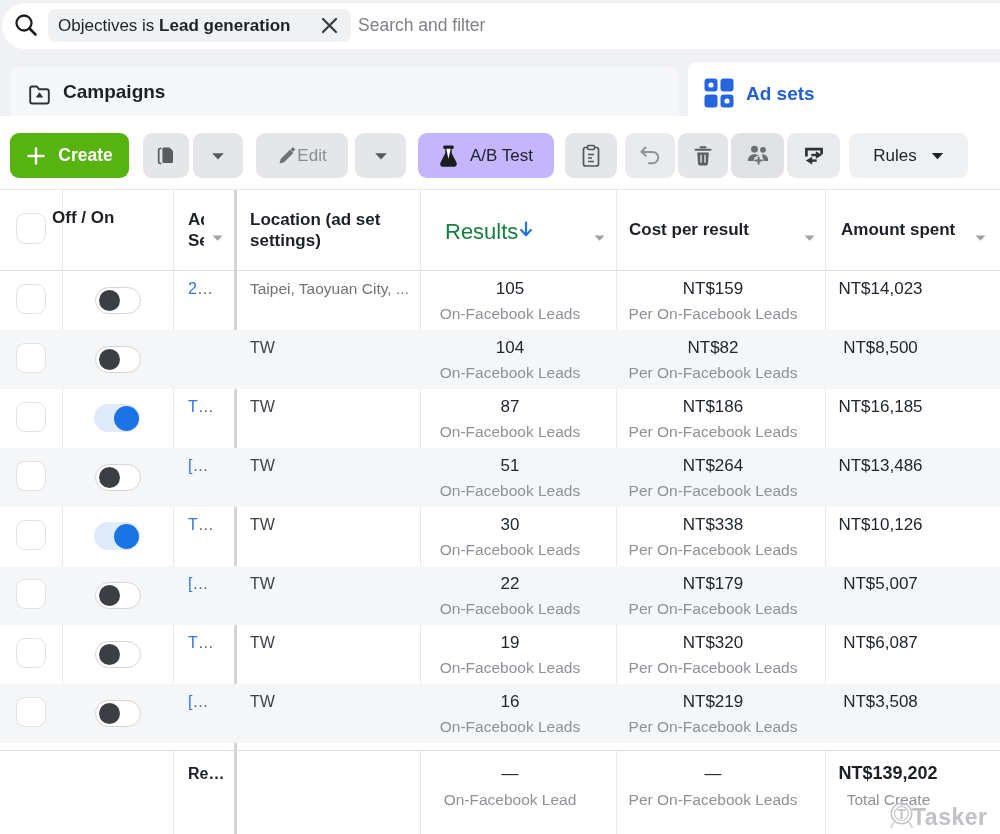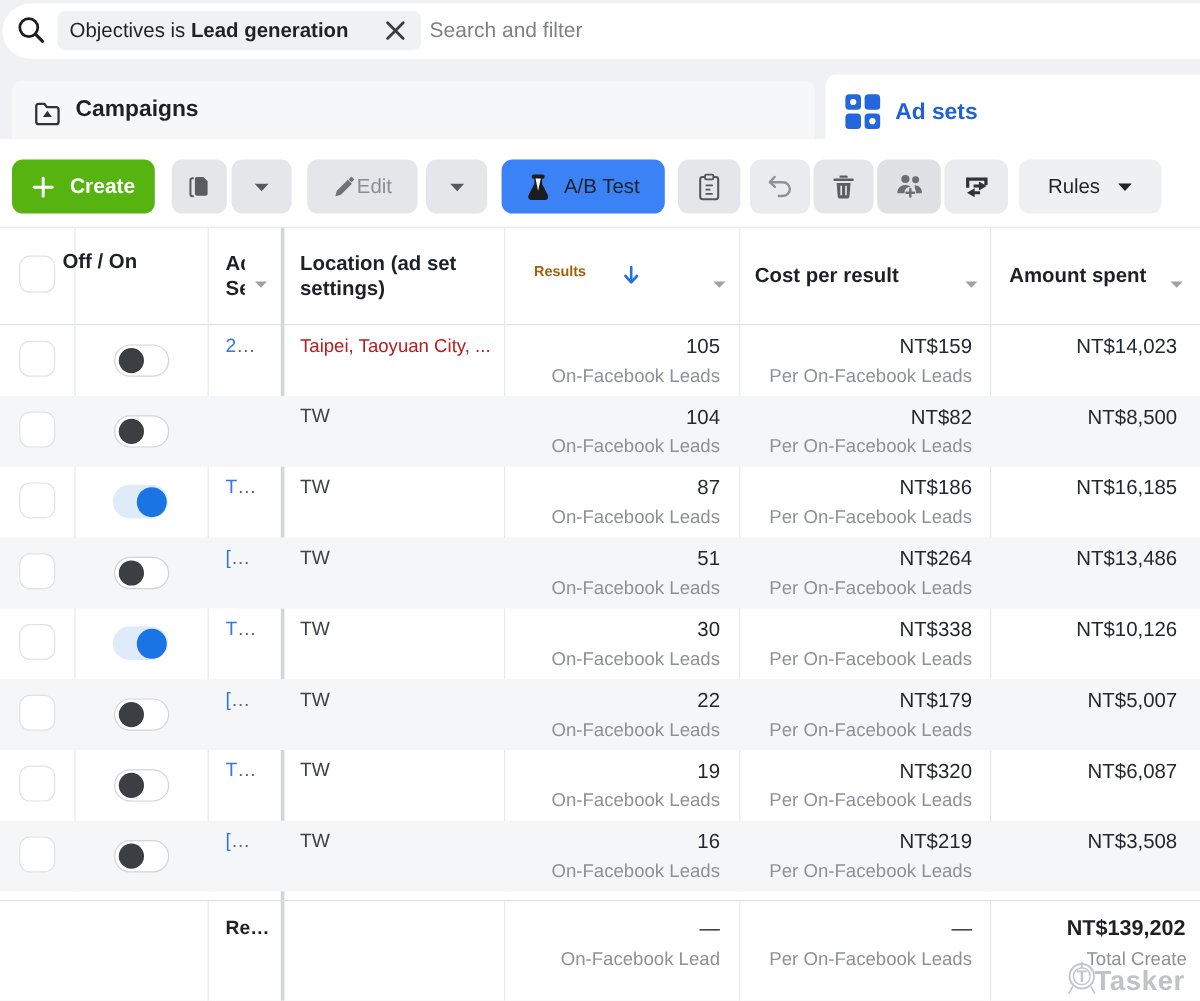--- a/index.html
+++ b/index.html
@@ -1,16 +1,16 @@
 <!DOCTYPE html>
 <html><head><meta charset="utf-8"><style>
 html,body{margin:0;padding:0}
 body{width:1000px;height:834px;background:#eff1f4;font-family:"Liberation Sans",sans-serif;position:relative;overflow:hidden}
 .ab{position:absolute}
-.r{text-align:right}
+.r{text-align:center}
 .num{font-size:17px;color:#23272e;line-height:20px}
 .lbl{font-size:15.5px;color:#8e9196;line-height:20px}
 .hdr{font-size:17px;font-weight:bold;color:#1d2127;line-height:21px}
 .vline{position:absolute;width:1px;background:#e7e9ec}
 </style></head><body>
 <div class="ab" style="left:2px;top:3px;width:1020px;height:46px;background:#fff;border-radius:23px"></div>
 <svg class="ab" style="left:13px;top:12px" width="26" height="26" viewBox="0 0 26 26">
     <circle cx="11" cy="11" r="7.5" fill="none" stroke="#1c1e21" stroke-width="2.3"></circle>
     <line x1="16.5" y1="16.5" x2="22.5" y2="22.5" stroke="#1c1e21" stroke-width="2.6" stroke-linecap="round"></line>
   </svg>
@@ -59,21 +59,21 @@
       <path d="M2.5 17.5 l1.2-4.6 9.2-9.2 3.4 3.4 -9.2 9.2 z" fill="#6e7175"></path>
       <rect x="14.2" y="1.8" width="3.4" height="3.4" rx="0.6" transform="rotate(45 15.9 3.5)" fill="#6e7175"></rect>
     </svg>
     <span style="font-size:17px;color:#8a8e94;">Edit</span>
   </div>
 <div class="ab" style="left:355px;top:133px;width:51px;height:45px;background:#e4e6e9;border-radius:9px;display:flex;align-items:center;justify-content:center">
     <svg width="14" height="8" viewBox="0 0 14 8">
       <path d="M1.2 1.2 h11.6 L7 7.4 Z" fill="#55585d"></path>
     </svg>
   </div>
-<div class="ab" style="left:418px;top:133px;width:136px;height:45px;background:#3b82f6;border-radius:9px;display:flex;align-items:center;justify-content:center">
+<div class="ab" style="left:418px;top:133px;width:136px;height:45px;background:#c4b5fd;border-radius:9px;display:flex;align-items:center;justify-content:center">
     <svg width="19" height="22" viewBox="0 0 19 22">
       <path d="M5.6 0.5 h7.8 c0.8 0 1.4 0.6 1.4 1.4 v0.6 c0 0.8-0.6 1.4-1.4 1.4 h-7.8 c-0.8 0-1.4-0.6-1.4-1.4 v-0.6 c0-0.8 0.6-1.4 1.4-1.4 z" fill="#1b1d20"></path>
       <path d="M6.3 3 h6.4 v5.2 l4.8 9.2 c1 2-0.4 4.3-2.6 4.3 H4.1 c-2.2 0-3.6-2.3-2.6-4.3 L6.3 8.2 z" fill="#1b1d20"></path>
       <path d="M7.3 3.8 h4.4 L9.4 13.9 Z" fill="#fff"></path>
     </svg>
     <span style="font-size:17px;color:#1f2227;margin-left:12px">A/B Test</span>
   </div>
 <div class="ab" style="left:565px;top:133px;width:52px;height:45px;background:#e4e6e9;border-radius:9px;display:flex;align-items:center;justify-content:center">
     <svg width="20" height="24" viewBox="0 0 20 24">
       <rect x="2.5" y="3.5" width="15" height="18.5" rx="2" fill="none" stroke="#53565b" stroke-width="1.7"></rect>
@@ -137,42 +137,42 @@
 <div class="vline" style="left:420px;top:751px;height:83px"></div>
 <div class="vline" style="left:616px;top:751px;height:83px"></div>
 <div class="vline" style="left:825px;top:751px;height:83px"></div>
 <div class="ab" style="left:16px;top:213px;width:30px;height:31px;border:1.5px solid #e0e2e5;border-radius:9px;background:#fff;box-sizing:border-box"></div>
 <div class="ab hdr" style="left:52px;top:207px;width:112px;text-align:left">Off / On</div>
 <div class="ab hdr" style="left:188px;top:209px;width:16px;height:42px;overflow:hidden">Ad<br>Se</div>
 <div class="ab" style="left:212px;top:227px"><svg width="11" height="6" viewBox="0 0 11 6">
       <path d="M0.5 0.5 h10 L5.5 5.7 Z" fill="#9ea1a6"></path>
     </svg></div>
 <div class="ab hdr" style="left:250px;top:209px;width:165px">Location (ad set settings)</div>
-<div class="ab" style="left:445px;top:219px;font-size:12px;font-weight:bold;color:#a16207">Results</div>
+<div class="ab" style="left:445px;top:219px;font-size:22px;font-weight:normal;color:#15803d">Results</div>
 <svg class="ab" style="left:519px;top:221px" width="14" height="16" viewBox="0 0 14 16">
     <line x1="7" y1="1.5" x2="7" y2="13.5" stroke="#2374e1" stroke-width="2.2" stroke-linecap="round"></line>
     <path d="M2.2 9 7 14.2 11.8 9" fill="none" stroke="#2374e1" stroke-width="2.2" stroke-linecap="round" stroke-linejoin="round"></path>
   </svg>
 <div class="ab" style="left:594px;top:227px"><svg width="11" height="6" viewBox="0 0 11 6">
       <path d="M0.5 0.5 h10 L5.5 5.7 Z" fill="#9ea1a6"></path>
     </svg></div>
 <div class="ab hdr" style="left:629px;top:219px">Cost per result</div>
 <div class="ab" style="left:804px;top:227px"><svg width="11" height="6" viewBox="0 0 11 6">
       <path d="M0.5 0.5 h10 L5.5 5.7 Z" fill="#9ea1a6"></path>
     </svg></div>
 <div class="ab hdr" style="left:841px;top:219px">Amount spent</div>
 <div class="ab" style="left:975px;top:227px"><svg width="11" height="6" viewBox="0 0 11 6">
       <path d="M0.5 0.5 h10 L5.5 5.7 Z" fill="#9ea1a6"></path>
     </svg></div>
 <div class="ab" style="left:16px;top:284px;width:30px;height:30px;border:1.5px solid #e0e2e5;border-radius:9px;background:#fff;box-sizing:border-box"></div>
 <div class="ab" style="left:95px;top:287px;width:46px;height:27px;border:1.5px solid #d2d4d8;border-radius:14px;background:#fff;box-sizing:border-box">
     <div class="ab" style="left:2.5px;top:1.5px;width:21px;height:21px;border-radius:50%;background:#3b3e42"></div>
   </div>
 <div class="ab" style="left:188px;top:280px;font-size:16px;color:#3377e5">2<span style="color:#5f6267">…</span></div>
-<div class="ab" style="left:250px;top:280px;width:165px;font-size:16px;color:#b91c1c;white-space:nowrap;overflow:hidden"><span style="font-size:15.5px">Taipei, Taoyuan City, ...</span></div>
+<div class="ab" style="left:250px;top:280px;width:165px;font-size:16px;color:#737373;white-space:nowrap;overflow:hidden"><span style="font-size:15.5px">Taipei, Taoyuan City, ...</span></div>
 <div class="ab num r" style="left:420px;top:279px;width:180px">105</div>
 <div class="ab lbl r" style="left:420px;top:304px;width:180px">On-Facebook Leads</div>
 <div class="ab num r" style="left:616px;top:279px;width:194px">NT$159</div>
 <div class="ab lbl r" style="left:616px;top:304px;width:194px">Per On-Facebook Leads</div>
 <div class="ab num r" style="left:780px;top:279px;width:201px">NT$14,023</div>
 <div class="ab" style="left:0;top:330px;width:1000px;height:59px;background:#f5f6f7"></div>
 <div class="ab" style="left:16px;top:343px;width:30px;height:30px;border:1.5px solid #e0e2e5;border-radius:9px;background:#fff;box-sizing:border-box"></div>
 <div class="ab" style="left:95px;top:346px;width:46px;height:27px;border:1.5px solid #d2d4d8;border-radius:14px;background:#fff;box-sizing:border-box">
     <div class="ab" style="left:2.5px;top:1.5px;width:21px;height:21px;border-radius:50%;background:#3b3e42"></div>
   </div>

